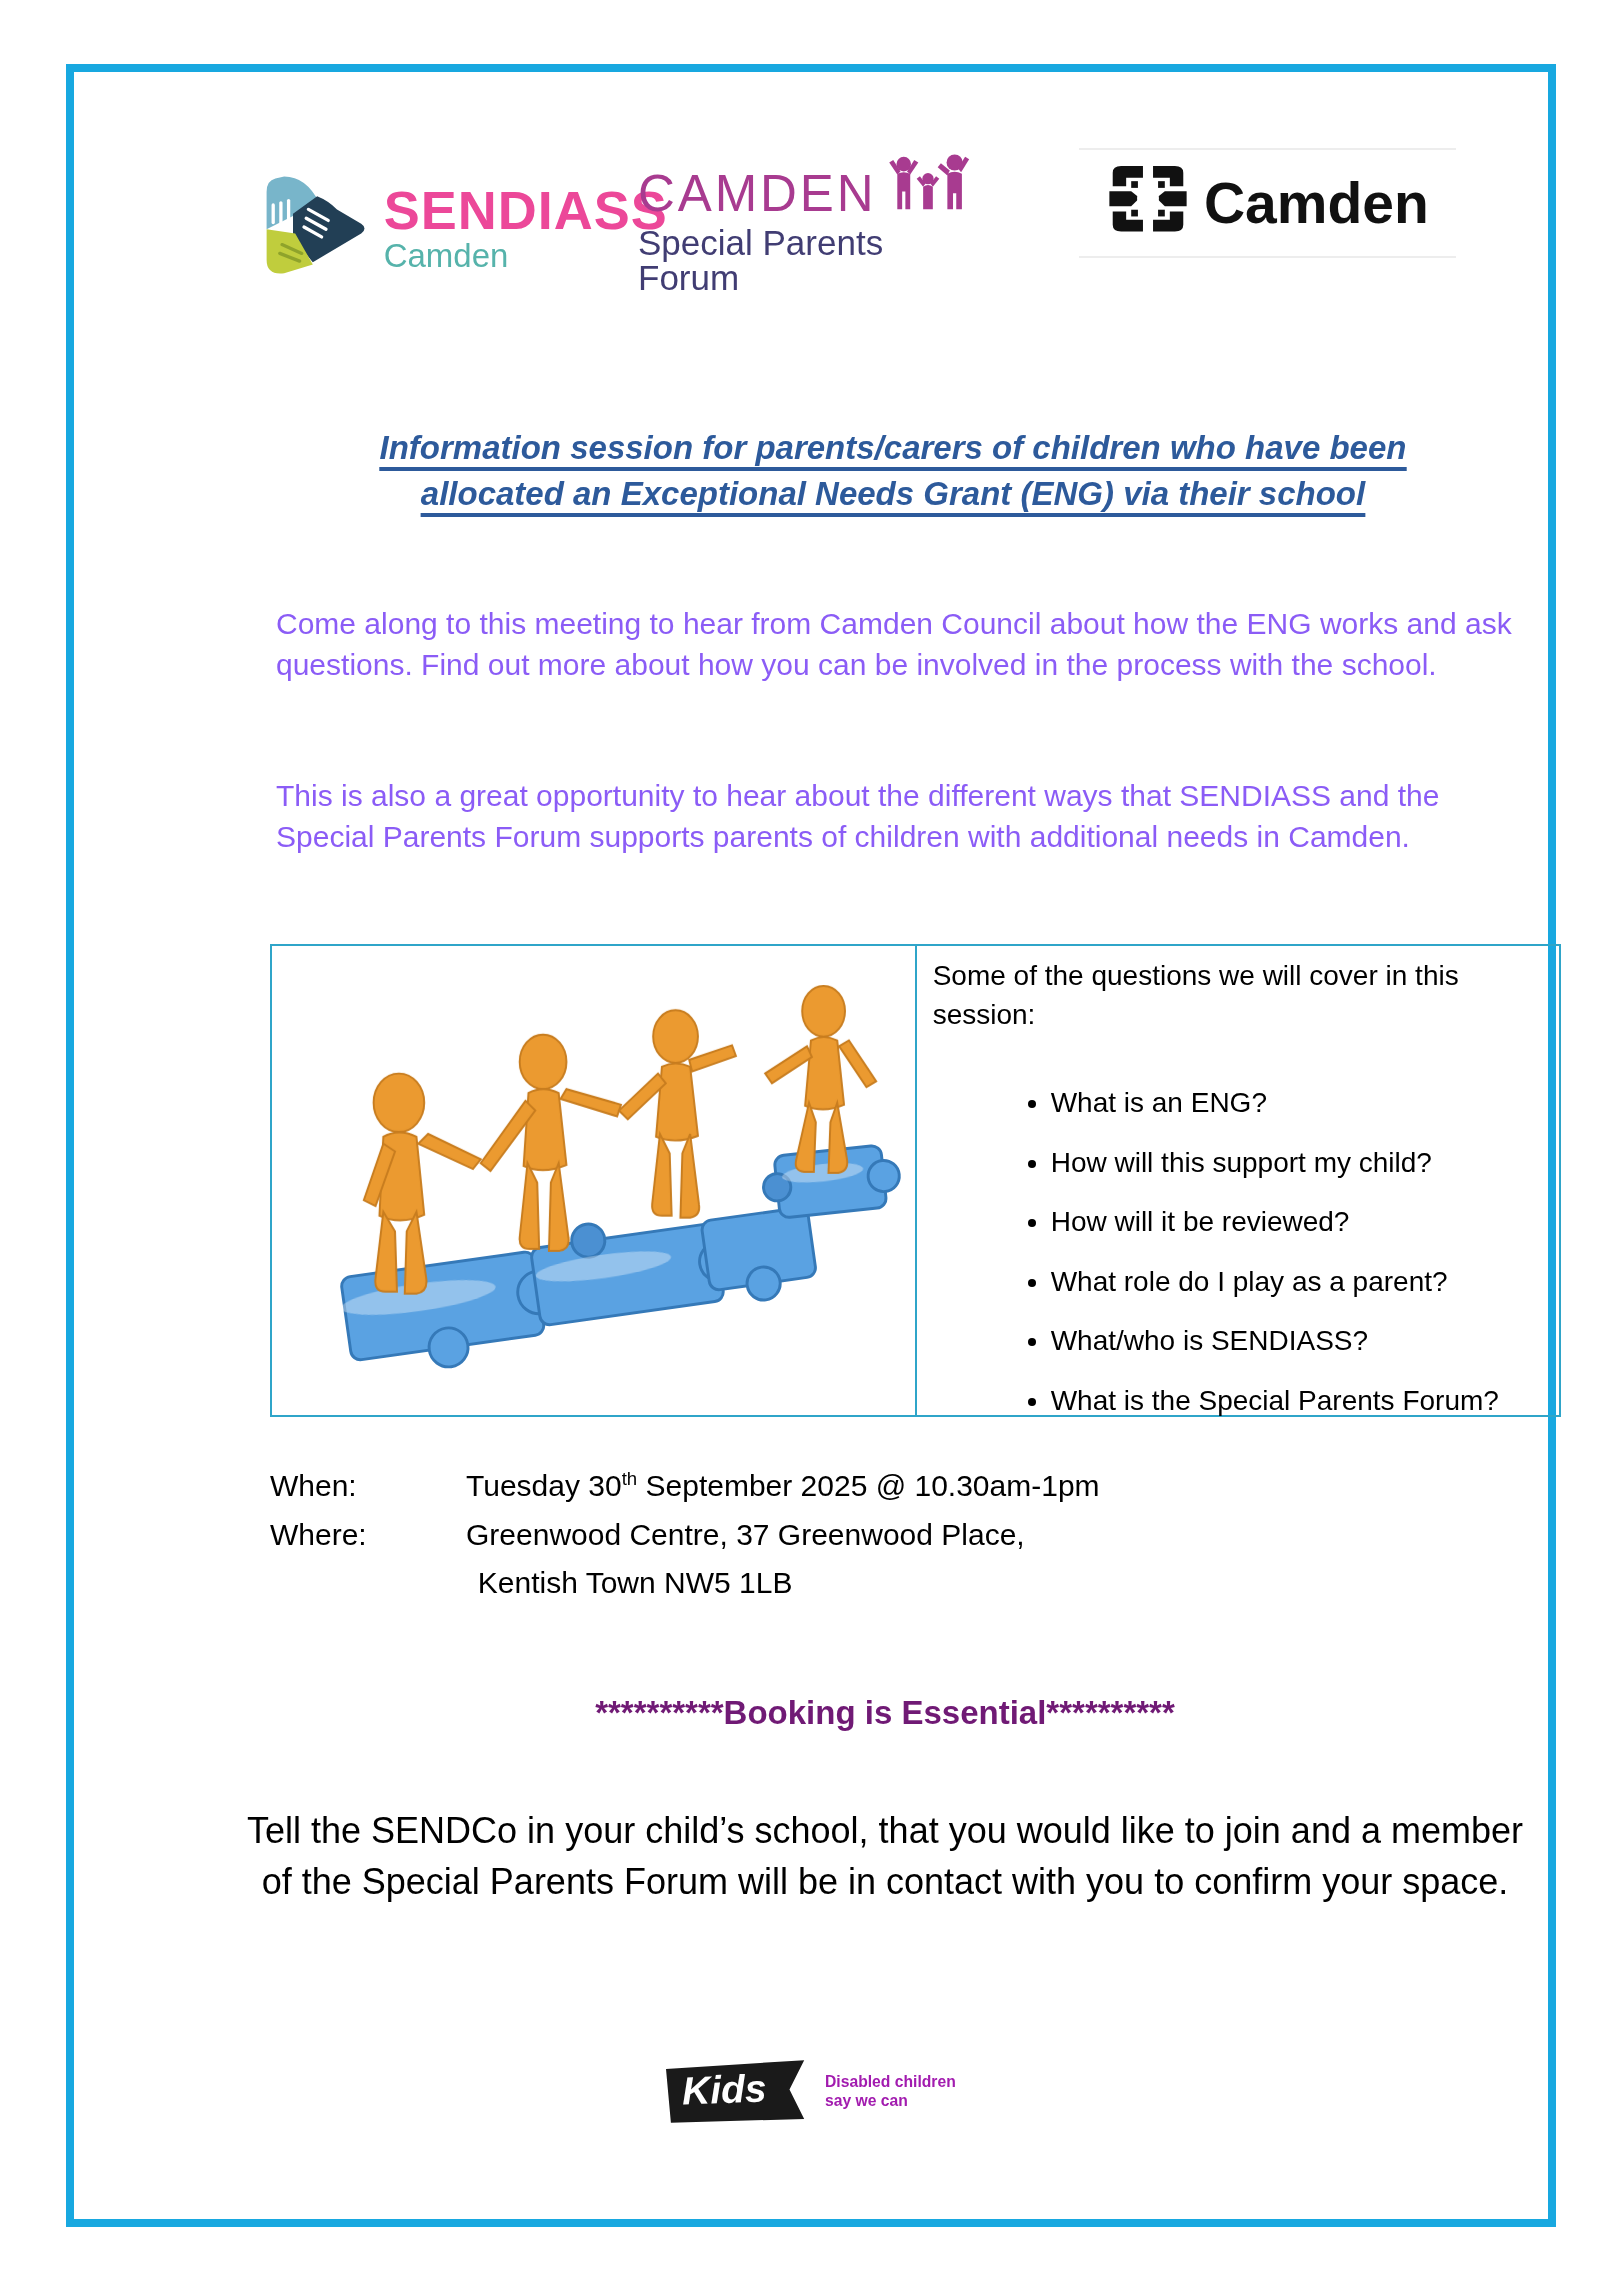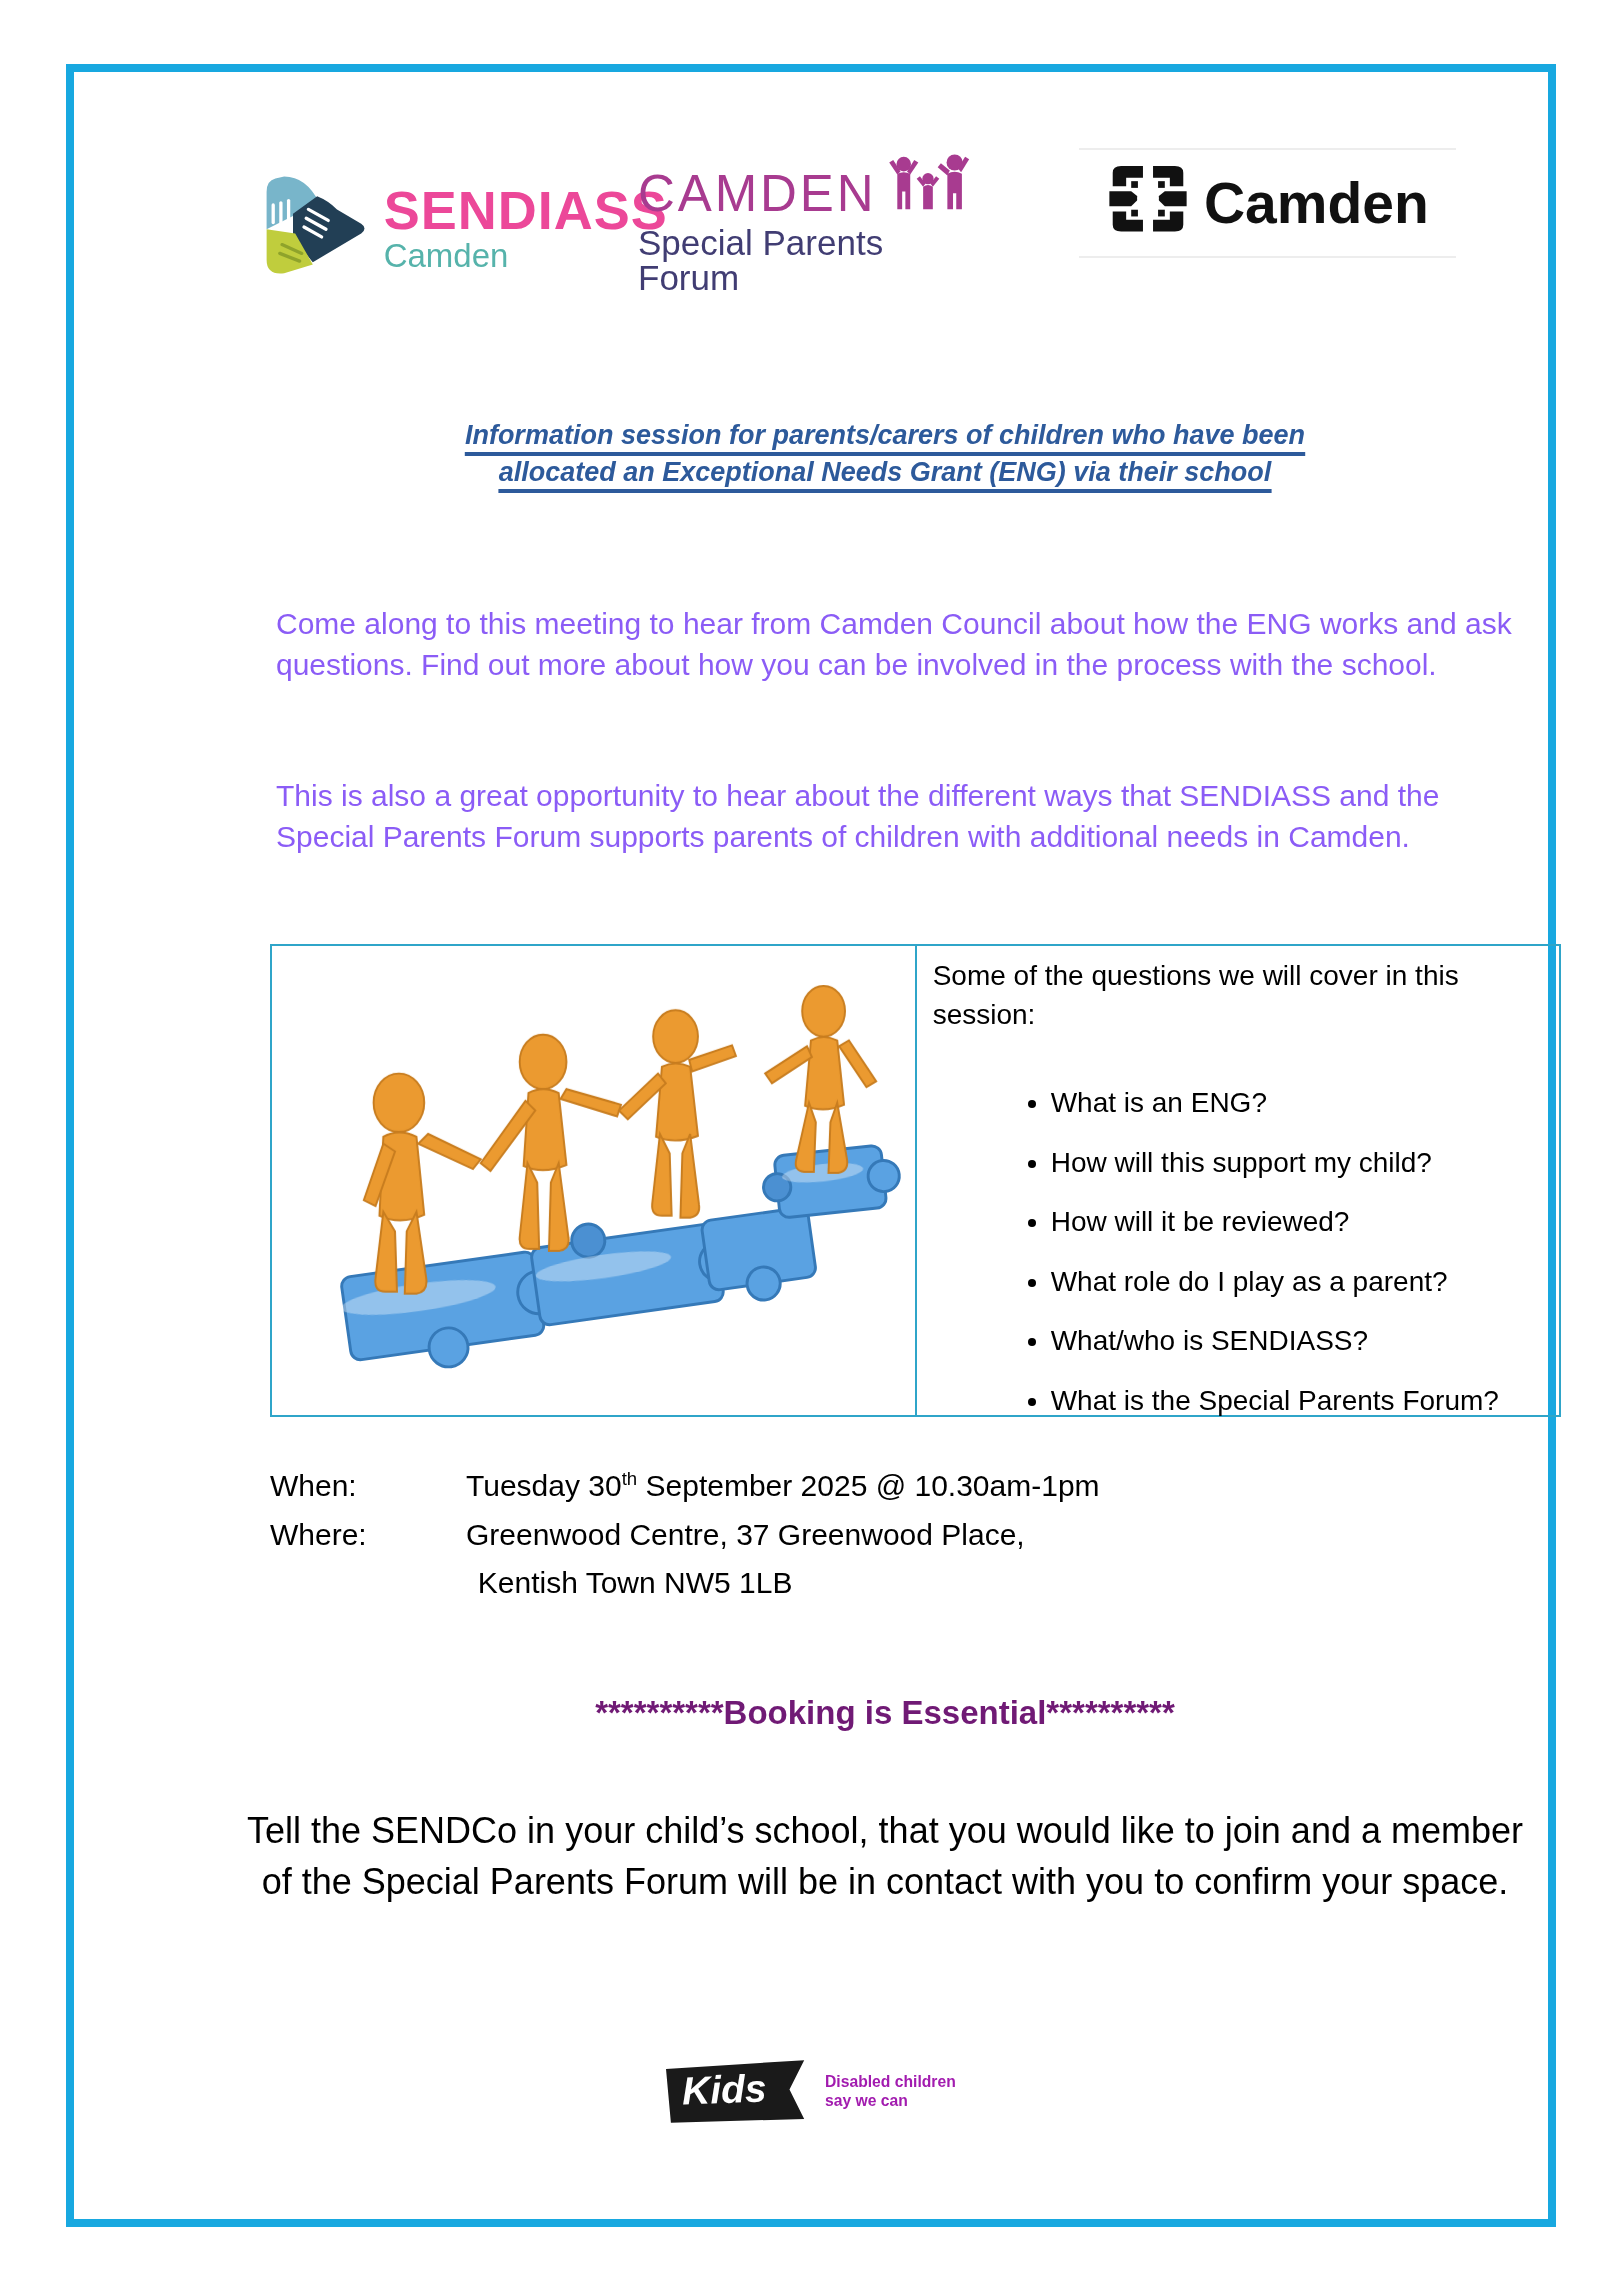--- a/index.html
+++ b/index.html
@@ -17,21 +17,21 @@
   .logo-spf{position:absolute;left:564px;top:0px;width:333px;height:147px;}
   .spf-top{display:flex;align-items:flex-end;}
   .spf-camden{font-size:51px;color:#a83b90;letter-spacing:2.9px;font-weight:300;line-height:1;}
   .spf-icon{width:103px;height:71px;margin-left:9.8px;}
   .spf-sub{font-size:35px;color:#413d73;margin-top:5.9px;line-height:1;}
   .logo-camden{position:absolute;left:1005px;top:0px;width:377px;height:106px;background:#fff;border-top:2px solid #ededed;border-bottom:2px solid #ededed;display:flex;align-items:center;justify-content:center;}
   .camden-mark{width:84px;height:78px;}
   .camden-word{font-size:57px;font-weight:bold;color:#111;margin-left:13.7px;letter-spacing:0px;}
 
   
-  .title{position:absolute;left:164px;top:345px;width:1294px;text-align:center;font-size:27px;font-weight:bold;font-style:italic;color:#2d5a9b;line-height:1.38;margin:0;}
+  .title{position:absolute;left:164px;top:345px;width:1294px;text-align:center;font-size:33px;font-weight:bold;font-style:italic;color:#2d5a9b;line-height:1.38;margin:8px;}
   .title span{display:inline;text-decoration:underline;text-decoration-thickness:3.9px;text-underline-offset:7.8px;text-decoration-color:#2d5a9b;}
   .title .tline{display:block;}
 
   
   .body-p{position:absolute;left:196px;width:1245px;font-size:30px;line-height:1.36;margin:6px;color:#8b5cf6;}
   .p1{top:526px;}
   .p2{top:698px;}
 
   
   .qbox{position:absolute;left:196px;top:872px;width:1291px;height:473px;border:2px solid #2fa5c9;box-sizing:border-box;display:flex;}

